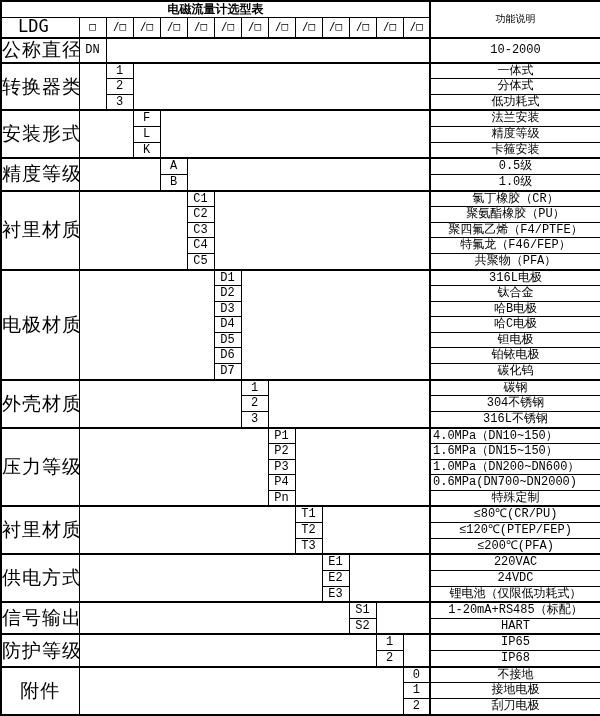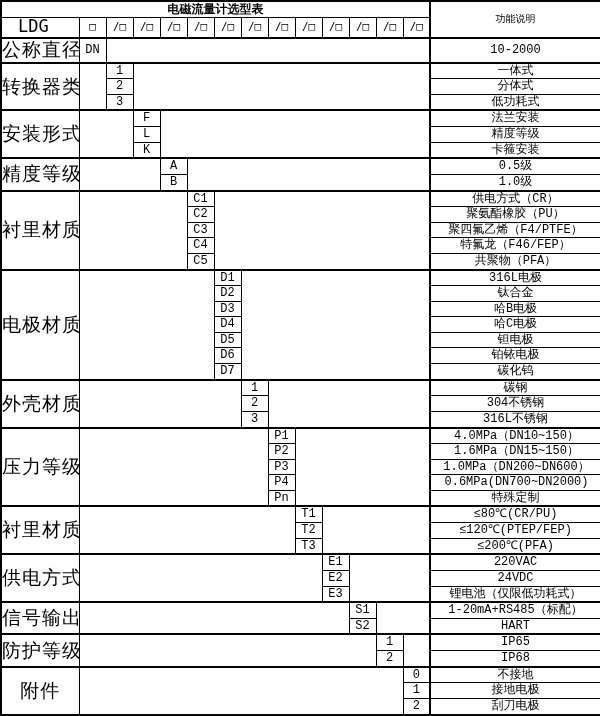--- a/index.html
+++ b/index.html
@@ -22,21 +22,21 @@
   tr.ldg-row{height:20px}
   td.ldg{
     text-align:left;padding-left:16px;
     font-family:"DejaVu Sans Mono", monospace;font-size:17px;
   }
   td.slot{font-family:"DejaVu Sans Mono", monospace;font-size:11px}
   td.hdr-fn{font-size:10px}
   td.cat{font-size:19px;letter-spacing:1px}
   td.code{font-family:Liberation Mono, monospace;font-size:12px}
   td.fn{font-family:Liberation Mono, monospace;font-size:12px}
-  td.fn.left{text-align:center;padding-left:2px}
+  td.fn.left{text-align:left;padding-left:2px}
   td.fncol{border-left:2px solid #000}
   td.sec-top{border-top:2px solid #000}
 </style>
 </head>
 <body>
 
 <table>
   <colgroup id="cols">
       <col style="width: 78px;">
       <col style="width: 27px;">
@@ -122,21 +122,21 @@
       </tr>
       <tr>
         <td class="code">B</td>
         <td class="fn fncol">1.0级</td>
       </tr>
       <tr>
         <td class="cat sec-top" rowspan="5">衬里材质</td>
         <td class="sp sec-top" rowspan="5" colspan="4"></td>
         <td class="code sec-top">C1</td>
         <td class="sp sec-top" rowspan="5" colspan="8"></td>
-        <td class="fn sec-top fncol">供电方式（CR）</td>
+        <td class="fn sec-top fncol">氯丁橡胶（CR）</td>
       </tr>
       <tr>
         <td class="code">C2</td>
         <td class="fn fncol">聚氨酯橡胶（PU）</td>
       </tr>
       <tr>
         <td class="code">C3</td>
         <td class="fn fncol">聚四氟乙烯（F4/PTFE）</td>
       </tr>
       <tr>

